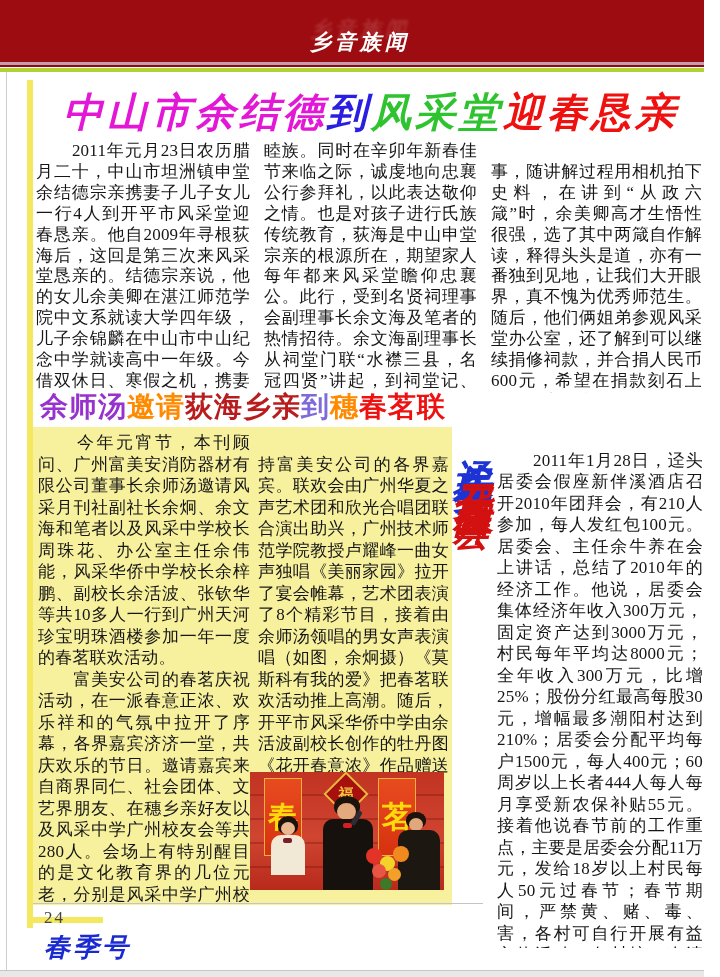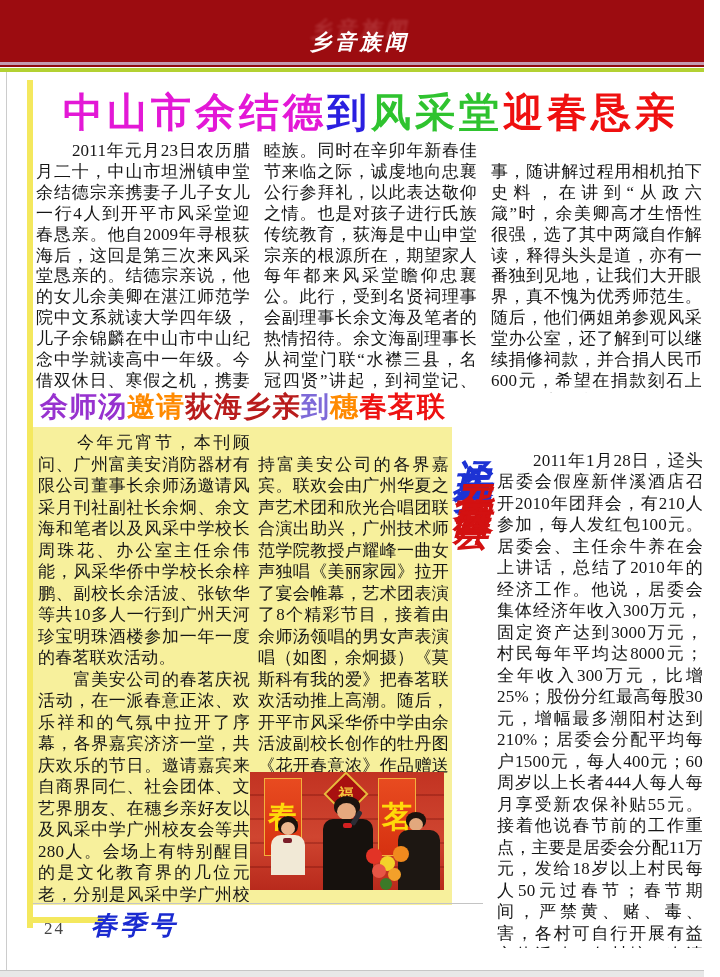--- a/index.html
+++ b/index.html
@@ -18,21 +18,21 @@
   .stripe-green{position:absolute;left:0;top:68px;width:720px;height:4px;background:#b3d133;}
   
   .yline-v{position:absolute;left:27px;top:80px;width:6px;height:848px;background:#f4e85e;}
   .yline-h{position:absolute;left:27px;top:917px;width:76px;height:6px;background:#f4e85e;}
   .edge-left{position:absolute;left:6px;top:72px;width:1px;height:898px;background:#cccccc;}
   .edge-right{position:absolute;left:712px;top:72px;width:1px;height:898px;background:#cccccc;}
   .edge-bottom{position:absolute;left:0;top:970px;width:720px;height:7px;background:#e8e8e8;border-top:1px solid #c6c6c6;}
   .footer-rule{position:absolute;left:33px;top:903px;width:450px;height:1px;background:#c4c4c4;}
   
   .h1-main{position:absolute;left:36px;top:88px;width:670px;height:50px;text-align:center;
-           font-weight:bold;font-size:40px;letter-spacing:4px;line-height:50px;}
+           font-weight:bold;font-size:40px;letter-spacing:4px;line-height:50px;font-style:italic;}
   .h2-main{position:absolute;left:34px;top:390px;width:418px;height:34px;text-align:center;
            font-family:"Liberation Sans","DejaVu Sans",sans-serif;
            font-weight:bold;font-size:28px;letter-spacing:1px;line-height:34px;}
   .vhead{position:absolute;left:447px;top:429px;width:48px;height:508px;
          writing-mode:vertical-rl;text-orientation:upright;
          font-weight:bold;font-size:37px;line-height:48px;letter-spacing:5px;font-style:italic;}
   
   .col{position:absolute;font-size:17px;line-height:20.9px;text-align:justify;color:#161616;
        letter-spacing:0.2px;white-space:pre-line;overflow:hidden;}
   .a1c1{left:36px;top:141px;width:214px;height:252px;}
@@ -59,24 +59,24 @@
   .knot-char{transform:rotate(-45deg);color:#f3c63c;font-size:15px;font-weight:bold;}
   .knot-tassel{position:absolute;left:18px;top:36px;width:2px;height:16px;background:#e8b93c;}
   .person{position:absolute;}
   .head{position:absolute;border-radius:50%;}
   .hair{position:absolute;border-radius:50% 50% 40% 40%;background:#1c130d;}
   .torso{position:absolute;border-radius:10px 10px 0 0;}
   .mic{position:absolute;width:5px;height:16px;background:#2c2c34;transform:rotate(32deg);border-radius:2px;}
   .bow{position:absolute;width:9px;height:5px;background:#d42020;border-radius:2px;}
   .flower{position:absolute;border-radius:50%;}
   
-  .footer{position:absolute;left:44px;top:908px;display:flex;align-items:baseline;gap:18px;}
+  .footer{position:absolute;left:44px;top:908px;display:flex;align-items:baseline;gap:2px;flex-direction:column;}
   .pageno{font-size:17px;color:#444;letter-spacing:2px;}
   .mag{font-size:25px;font-weight:bold;color:#cf1112;font-style:italic;letter-spacing:3px;}
-  .issue{font-size:26px;font-weight:bold;color:#1a2ad0;font-style:italic;letter-spacing:3px;margin-left:8px;}
+  .issue{font-size:26px;font-weight:bold;color:#1a2ad0;font-style:italic;letter-spacing:3px;}
 </style>
 </head>
 <body>
 
 <div class="page">
 
   <div class="masthead">
     <div class="masthead-inner">
       <span class="mast-cn">乡音族闻</span>
     </div>

